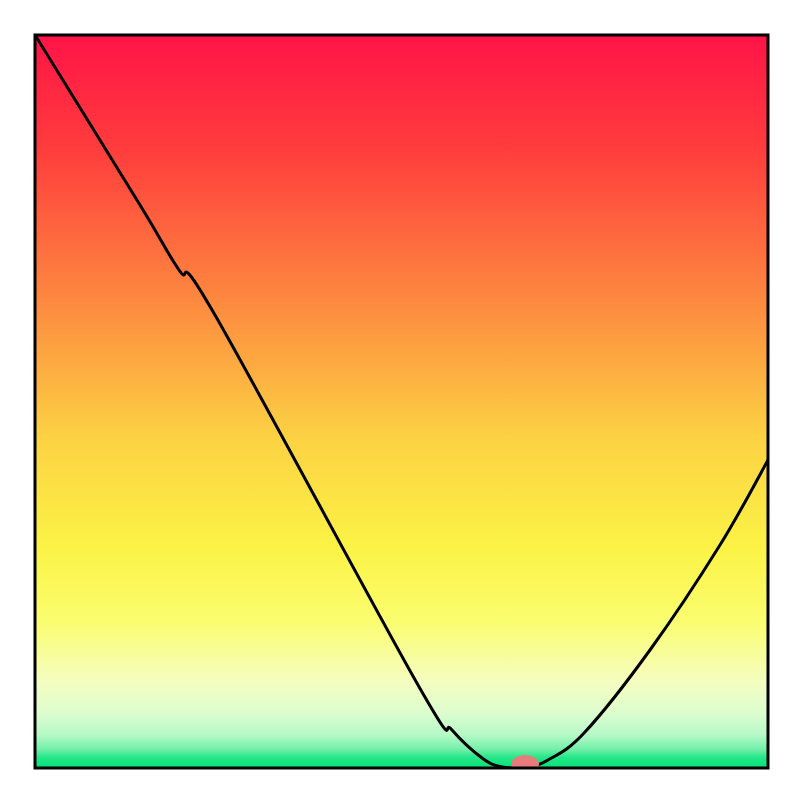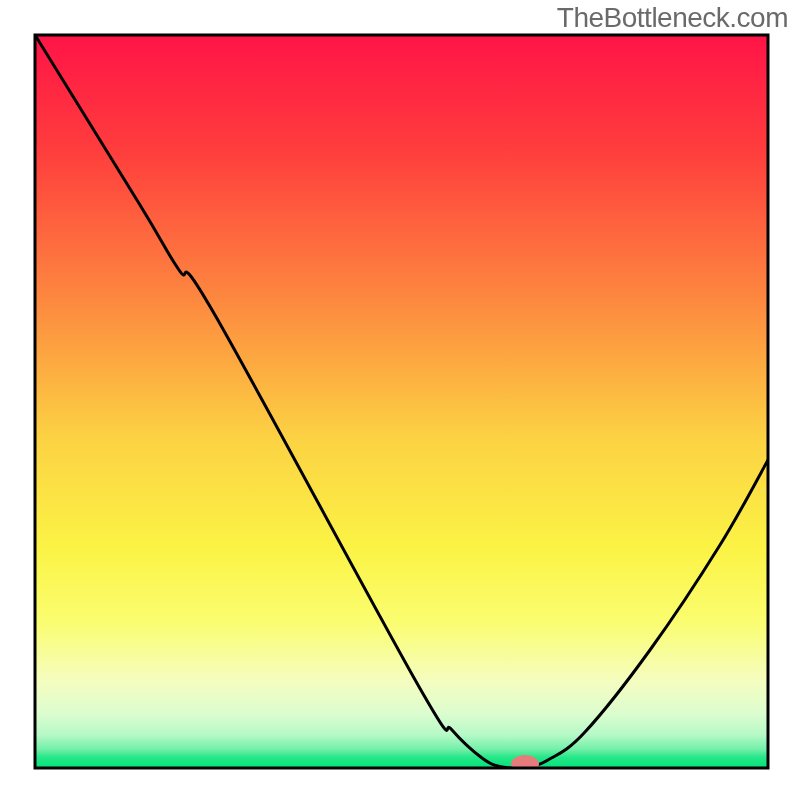--- a/index.html
+++ b/index.html
@@ -27,21 +27,20 @@
     z-index: 10;
   }
   svg {
     display: block;
   }
 </style>
 </head>
 <body>
 
 <div class="chart-container">
-  <div class="watermark">TheBottleneck.com</div>
   <svg width="800" height="800" viewBox="0 0 800 800">
     <defs>
       <linearGradient id="bg-grad" x1="0" y1="0" x2="0" y2="1">
           <stop offset="0%" stop-color="#ff1447"></stop>
           <stop offset="15%" stop-color="#ff3b3d"></stop>
           <stop offset="35%" stop-color="#fd843f"></stop>
           <stop offset="55.00000000000001%" stop-color="#fcd243"></stop>
           <stop offset="70%" stop-color="#fbf345"></stop>
           <stop offset="80%" stop-color="#fafd6f"></stop>
           <stop offset="88%" stop-color="#f5fdbe"></stop>

